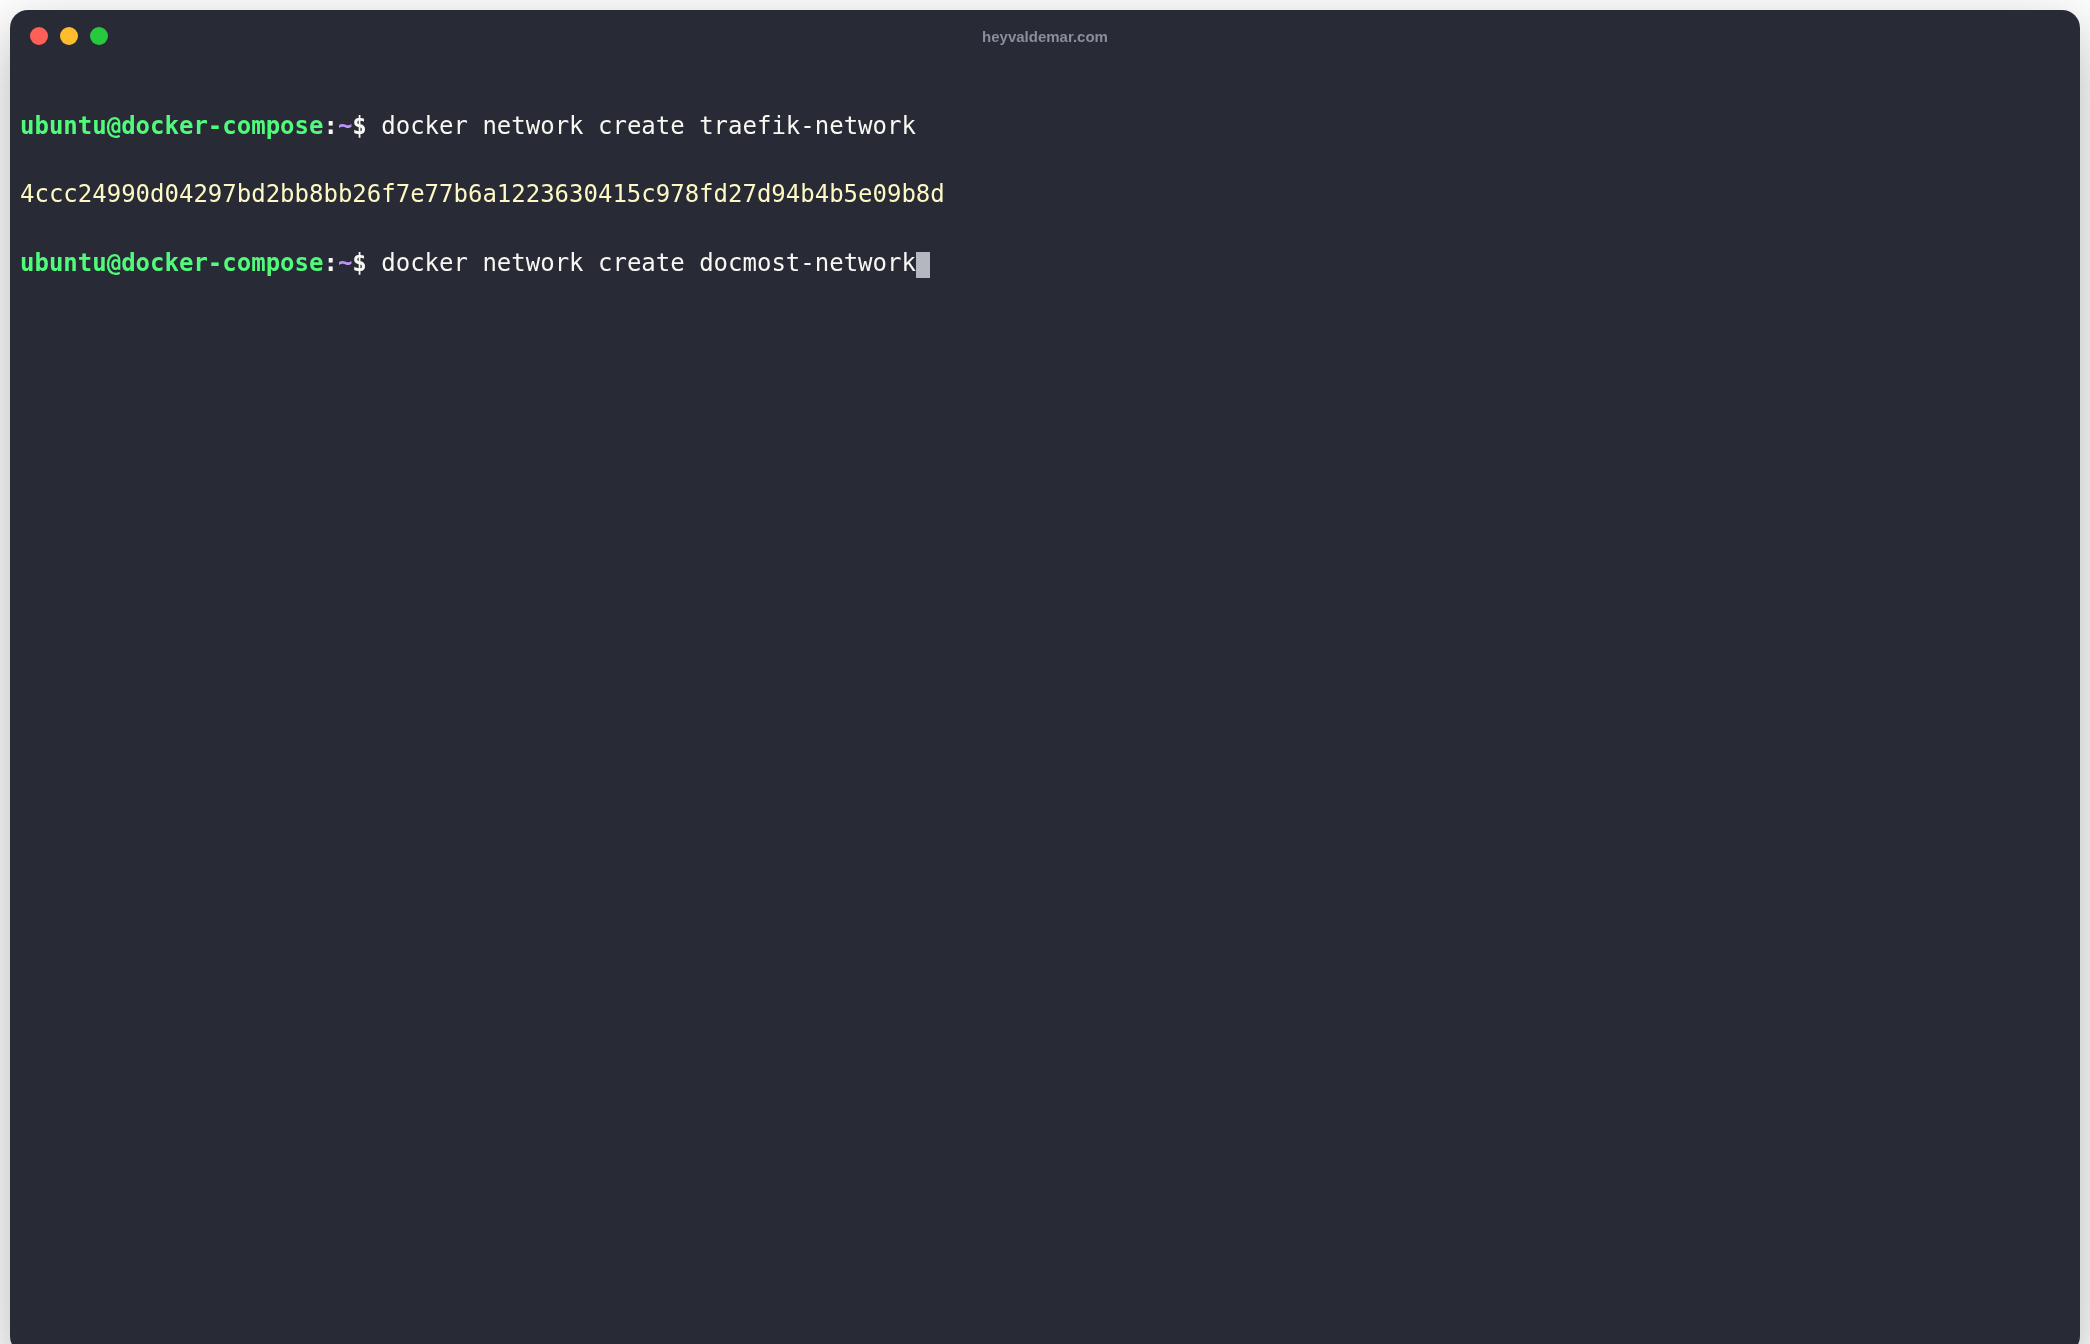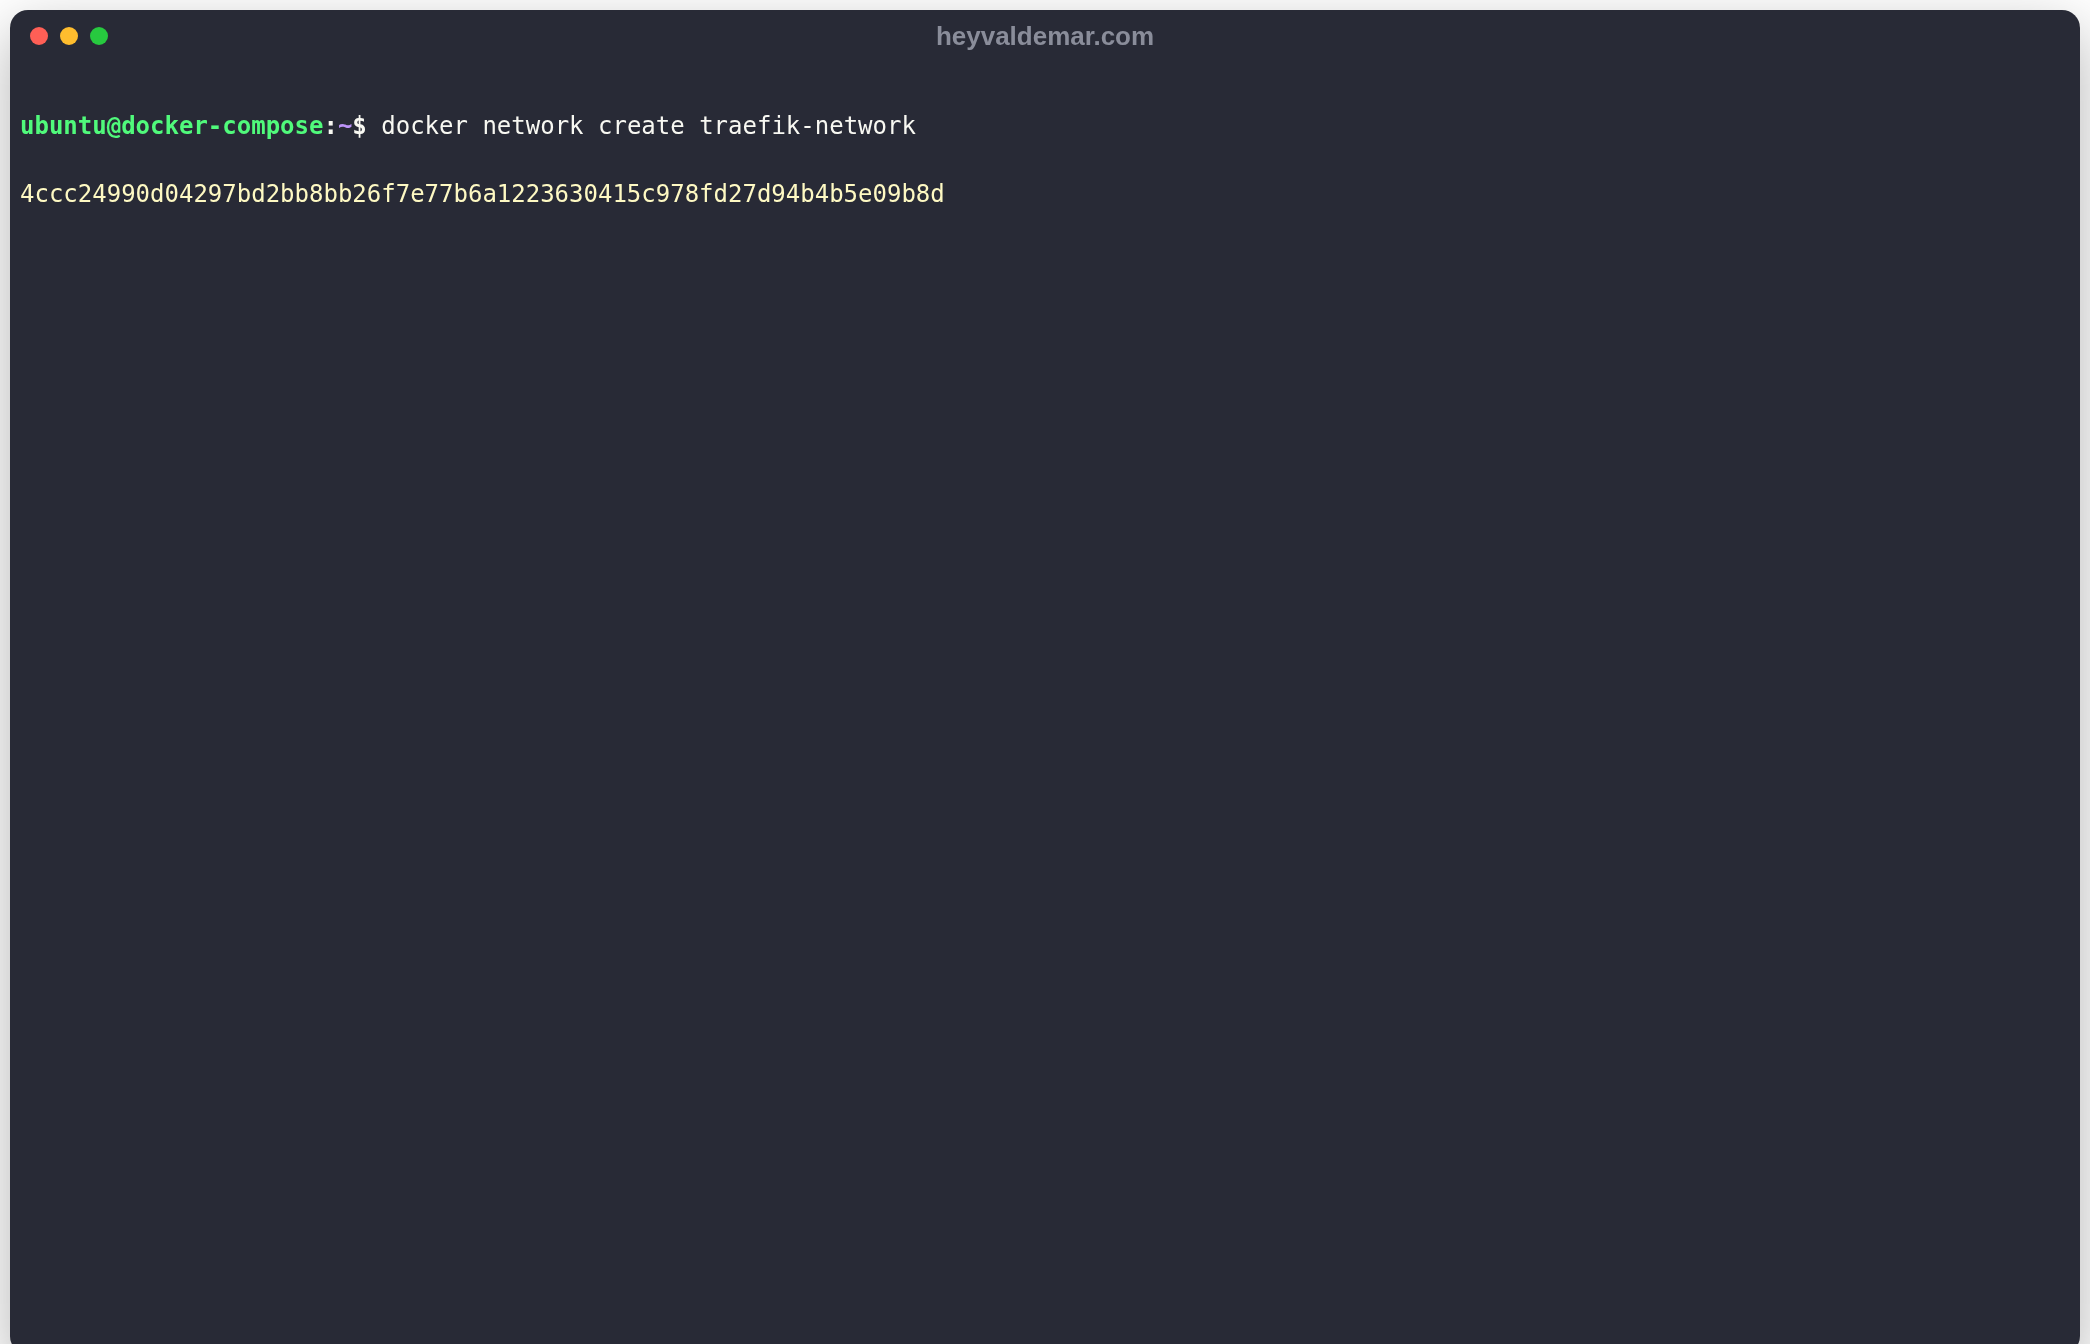--- a/index.html
+++ b/index.html
@@ -53,21 +53,21 @@
     .dot-close { background: #ff5f56; }
     .dot-minimize { background: #ffbd2e; }
     .dot-maximize { background: #27c93f; }
     
     .title-text {
       position: absolute;
       left: 50%;
       transform: translateX(-50%);
       color: #8a8d9a;
       font-family: -apple-system, BlinkMacSystemFont, "Segoe UI", sans-serif;
-      font-size: 26px;
+      font-size: 15px;
       font-weight: 600;
     }
     
     .terminal-body {
       flex: 1;
       padding: 12px 10px;
       font-family: "SF Mono", "Menlo", "Monaco", "Consolas", monospace;
       font-size: 24px;
       line-height: 1.35;
       color: #f8f8f2;
@@ -110,15 +110,16 @@
     </div>
     <div class="title-text">heyvaldemar.com</div>
   </div>
 
   <div class="terminal-body">
 
     <div class="term-line"><span class="prompt-user">ubuntu</span><span class="prompt-at">@</span><span class="prompt-host">docker-compose</span><span class="prompt-colon">:</span><span class="prompt-path">~</span><span class="prompt-dollar">$</span><span class="cmd-text"> docker network create traefik-network</span></div>
 
     <div class="term-line"><span class="output-text">4ccc24990d04297bd2bb8bb26f7e77b6a1223630415c978fd27d94b4b5e09b8d</span></div>
 
+    <div class="term-line"><span class="prompt-user">ubuntu</span><span class="prompt-at">@</span><span class="prompt-host">docker-compose</span><span class="prompt-colon">:</span><span class="prompt-path">~</span><span class="prompt-dollar">$</span><span class="cmd-text"> docker network create docmost-network</span><span class="cursor-block"></span></div>
 
   </div>
 </div>
 
 </body></html>

